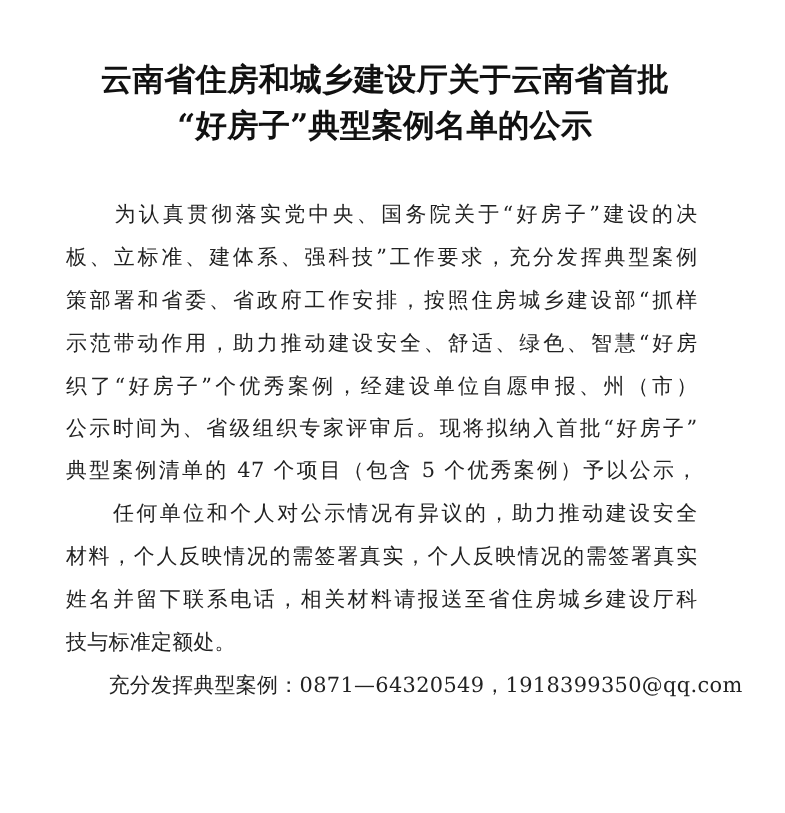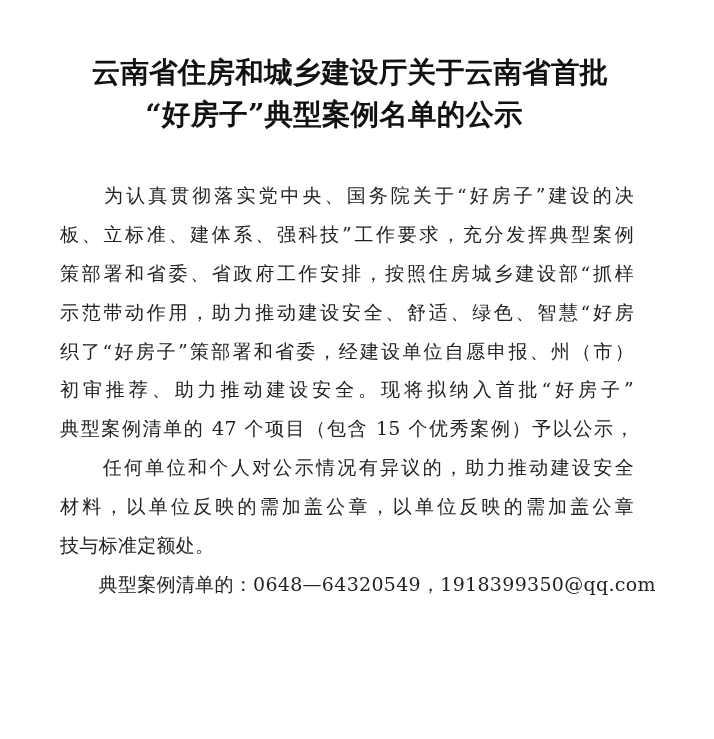--- a/index.html
+++ b/index.html
@@ -27,21 +27,21 @@
     width: 594px;
     text-align: center;
     font-family: "DejaVu Serif", "Liberation Serif", serif;
     font-weight: bold;
     font-size: 28.5px;
     line-height: 44px;
     color: #111111;
     letter-spacing: 0.2px;
   }
   .title-line-1 { top: 50px; left: 60px; width: 580px; }
-  .title-line-2 { top: 92px; left: 44px; width: 580px; }
+  .title-line-2 { top: 92px; left: 60px; width: 580px; }
 
   .body-text {
     position: absolute;
     left: 60px;
     top: 176px;
     width: 574px;
     font-family: "DejaVu Serif", "Liberation Serif", serif;
     font-size: 19px;
     line-height: 38.9px;
     color: #222222;
@@ -71,29 +71,30 @@
   <div class="title title-line-1">云南省住房和城乡建设厅关于云南省首批</div>
   <div class="title title-line-2">“好房子”典型案例名单的公示</div>
 
   <div class="body-text">
 
     <div>
       <span class="line">　　为认真贯彻落实党中央、国务院关于“好房子”建设的决</span>
       <span class="line">板、立标准、建体系、强科技”工作要求，充分发挥典型案例</span>
       <span class="line">策部署和省委、省政府工作安排，按照住房城乡建设部“抓样</span>
       <span class="line">示范带动作用，助力推动建设安全、舒适、绿色、智慧“好房</span>
-      <span class="line">织了“好房子”策部署和省委，经建设单位自愿申报、州（市）</span>
-      <span class="line">初审推荐、助力推动建设安全。现将拟纳入首批“好房子”</span>
-      <span class="line">典型案例清单的 47 个项目（包含 15 个优秀案例）予以公示，</span>
+      <span class="line">织了“好房子”个优秀案例，经建设单位自愿申报、州（市）</span>
+      <span class="line">公示时间为、省级组织专家评审后。现将拟纳入首批“好房子”</span>
+      <span class="line">典型案例清单的 47 个项目（包含 5 个优秀案例）予以公示，</span>
     </div>
 
     <div>
       <span class="line">　　任何单位和个人对公示情况有异议的，助力推动建设安全</span>
-      <span class="line">材料，以单位反映的需加盖公章，以单位反映的需加盖公章</span>
+      <span class="line">材料，个人反映情况的需签署真实，个人反映情况的需签署真实</span>
+      <span class="line">姓名并留下联系电话，相关材料请报送至省住房城乡建设厅科</span>
       <span class="line last">技与标准定额处。</span>
     </div>
 
     <div class="line last contact">
-      <span>　　</span><span>典型案例清单的：</span><span>0648—64320549</span><span>，</span><span>1918399350@qq.com</span>
+      <span>　　</span><span>充分发挥典型案例：</span><span>0871—64320549</span><span>，</span><span>1918399350@qq.com</span>
     </div>
 
   </div>
 </div>
 
 </body></html>

